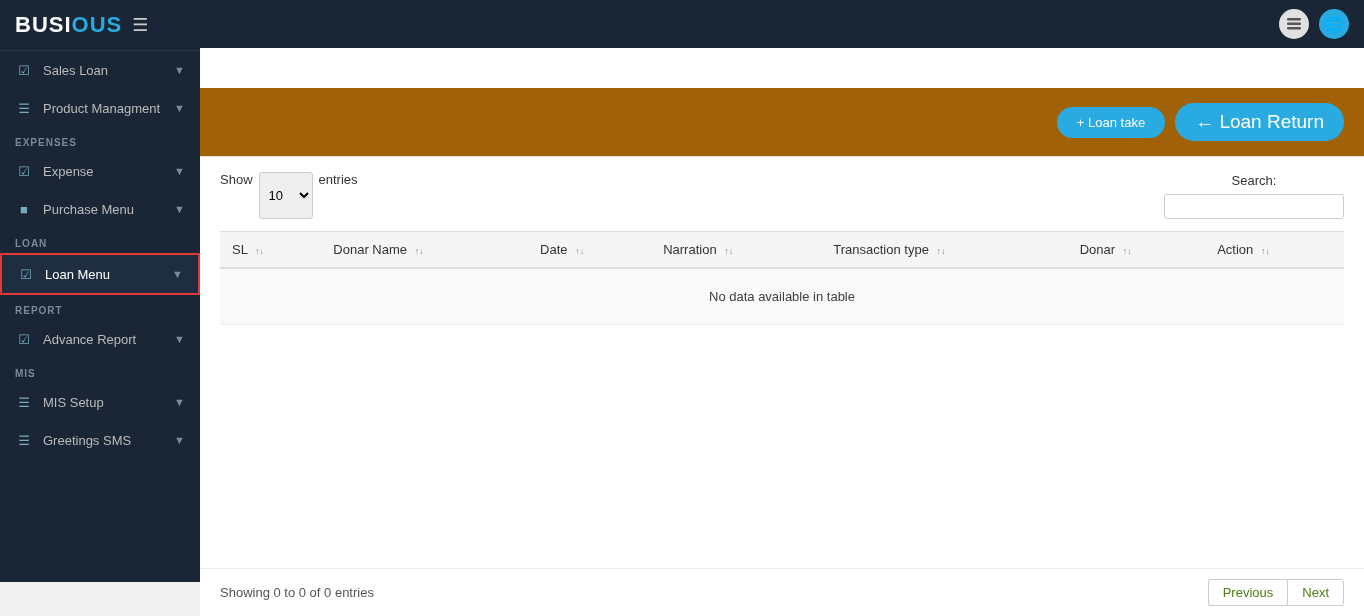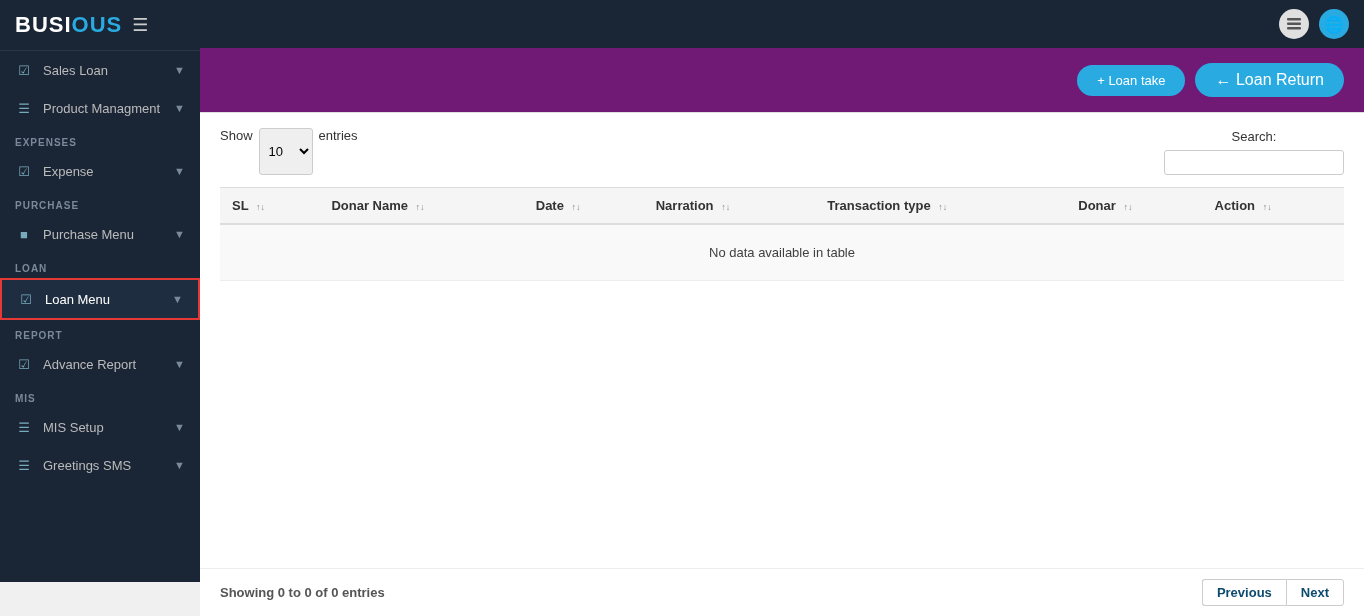--- a/index.html
+++ b/index.html
@@ -78,49 +78,50 @@
     
     .main-content {
       flex: 1;
       background: #fff;
       display: flex;
       flex-direction: column;
       height: 616px;
       overflow: hidden;
     }
     .top-bar {
-      background: #701a75;
+      background: #a16207;
       padding: 15px 20px;
       border-bottom: 1px solid #e0e0e0;
       display: flex;
       align-items: center;
       justify-content: flex-end;
       gap: 10px;
       min-height: 60px;
+      margin-top: 40px;
     }
     .btn-loan-take {
       background: #29abe2;
       color: white;
       border: none;
       border-radius: 25px;
       padding: 8px 20px;
       cursor: pointer;
       font-size: 13px;
       display: flex;
       align-items: center;
       gap: 6px;
     }
     .btn-loan-return {
       background: #29abe2;
       color: white;
       border: none;
       border-radius: 25px;
       padding: 8px 20px;
       cursor: pointer;
-      font-size: 16px;
+      font-size: 19px;
       display: flex;
       align-items: center;
       gap: 6px;
     }
 
     
     .table-area {
       padding: 15px 20px;
       flex: 1;
       overflow-y: auto;
@@ -166,21 +167,21 @@
     }
     .data-table thead tr {
       background: #f5f5f5;
       border-top: 1px solid #ddd;
       border-bottom: 2px solid #ddd;
     }
     .data-table th {
       padding: 10px 12px;
       text-align: left;
       color: #333;
-      font-weight: bold;
+      font-weight: normal;
       white-space: nowrap;
     }
     .data-table th .sort-icon {
       display: inline-flex;
       flex-direction: column;
       margin-left: 4px;
       font-size: 9px;
       color: #888;
       vertical-align: middle;
     }
@@ -197,30 +198,29 @@
 
     
     .pagination-area {
       display: flex;
       align-items: center;
       justify-content: space-between;
       padding: 10px 20px;
       border-top: 1px solid #eee;
       background: #fff;
     }
-    .pagination-info { color: #555; font-size: 13px; font-weight: bold; }
+    .pagination-info { color: #555; font-size: 13px; }
     .pagination-buttons { display: flex; gap: 0; }
     .btn-prev, .btn-next {
       border: 1px solid #ccc;
       background: #fff;
-      color: #0c4a6e;
+      color: #4d7c0f;
       padding: 5px 14px;
       font-size: 13px;
       cursor: pointer;
-      font-weight: bold;
     }
     .btn-prev { border-right: none; border-radius: 3px 0 0 3px; }
     .btn-next { border-radius: 0 3px 3px 0; }
   </style>
 </head>
 <body>
 
 <div class="sidebar">
   <div class="sidebar-logo">
     <div class="logo-text">
@@ -247,21 +247,20 @@
 
   <div class="sidebar-section-label">EXPENSES</div>
   <div class="sidebar-item">
     <div class="sidebar-item-left">
       <span class="sidebar-icon">☑</span>
       <span class="sidebar-item-label">Expense</span>
     </div>
     <span class="chevron-icon">▼</span>
   </div>
 
-  <div class="sidebar-section-label">PURCHASE</div>
   <div class="sidebar-item">
     <div class="sidebar-item-left">
       <span class="sidebar-icon">■</span>
       <span class="sidebar-item-label">Purchase Menu</span>
     </div>
     <span class="chevron-icon">▼</span>
   </div>
 
   <div class="sidebar-section-label">LOAN</div>
   <div class="sidebar-item active-item">

